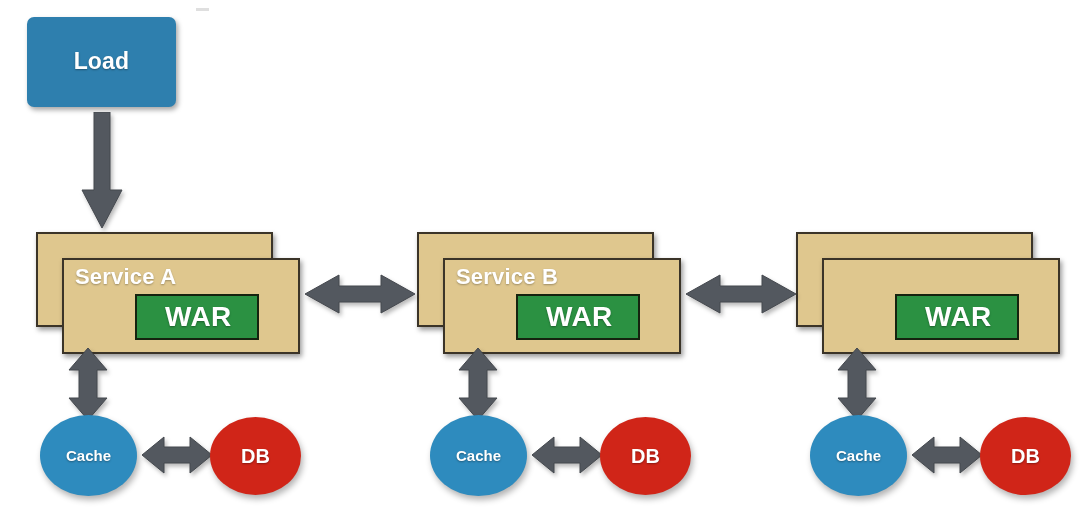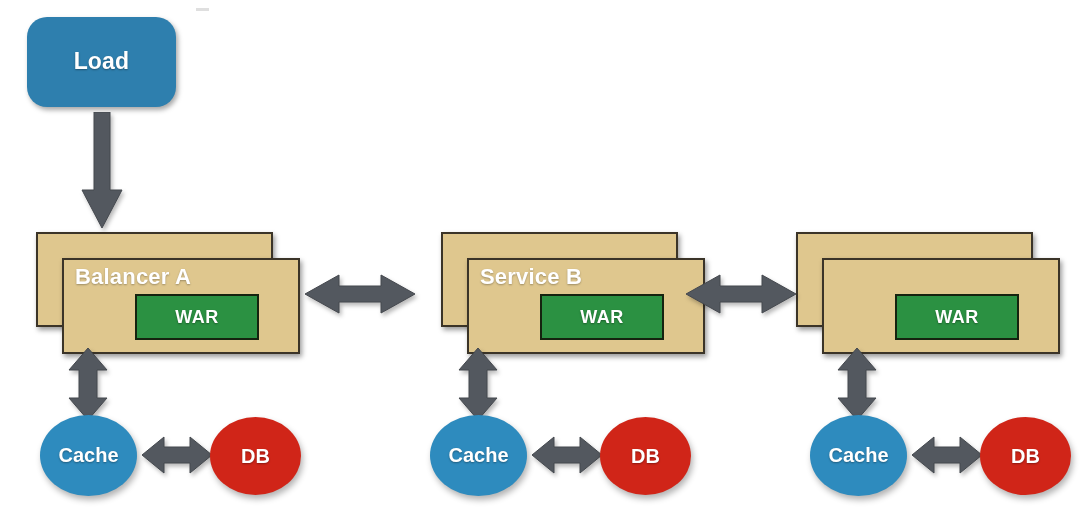--- a/index.html
+++ b/index.html
@@ -19,21 +19,21 @@
   }
 
   
   .lb-box {
     position: absolute;
     left: 27px;
     top: 17px;
     width: 149px;
     height: 90px;
     background: #2E7FAE;
-    border-radius: 20px;
+    border-radius: 7px;
     box-shadow: 2px 3px 5px rgba(0,0,0,0.35);
     display: flex;
     align-items: center;
     justify-content: center;
     text-align: center;
     color: #ffffff;
     font-weight: bold;
     font-size: 23px;
     line-height: 1.18;
     letter-spacing: 0.2px;
@@ -84,45 +84,45 @@
     position: absolute;
     left: 71px;
     top: 34px;
     width: 124px;
     height: 46px;
     background: #2B9142;
     border: 2px solid #15230f;
     box-sizing: border-box;
     display: flex;
     align-items: center;
-    justify-content: center;
-    color: #ffffff;
-    font-weight: bold;
-    font-size: 18px;
+    color: #ffffff;
+    font-weight: bold;
+    font-size: 28px;
     letter-spacing: 0.5px;
     text-shadow: 0 1px 2px rgba(0,0,0,0.35);
+    padding-left: 28px;
   }
 
   
   .node-ellipse {
     position: absolute;
     display: flex;
     align-items: center;
     justify-content: center;
     border-radius: 50%;
     color: #ffffff;
     font-weight: bold;
     text-shadow: 0 1px 2px rgba(0,0,0,0.35);
     box-shadow: 2px 4px 6px rgba(0,0,0,0.3);
   }
   .cache-node {
     width: 97px;
     height: 81px;
     background: #2E8BBE;
-    font-size: 20px;
+    font-size: 15px;
   }
   .db-node {
     width: 91px;
     height: 78px;
     background: #D02518;
     font-size: 20px;
     justify-content: center;
   }
 
   
@@ -158,28 +158,28 @@
 
   <div class="arrow" style="left:80px; top:112px;">
     <svg width="44" height="118" viewBox="0 0 44 118">
       <polygon points="14,0 30,0 30,78 42,78 22,116 2,78 14,78" fill="#53585F" stroke="#44484e" stroke-width="1"></polygon>
     </svg>
   </div>
 
   <div class="stack" style="left:36px;">
     <div class="card-back"></div>
     <div class="card-front">
-      <div class="service-label">Balancer A</div>
+      <div class="service-label">Service A</div>
       <div class="war-box">
         <span>WAR</span>
       </div>
     </div>
   </div>
 
-  <div class="stack" style="left:441px;">
+  <div class="stack" style="left:417px;">
     <div class="card-back"></div>
     <div class="card-front">
       <div class="service-label">Service B</div>
       <div class="war-box">
         <span>WAR</span>
       </div>
     </div>
   </div>
 
   <div class="stack" style="left:796px;">

